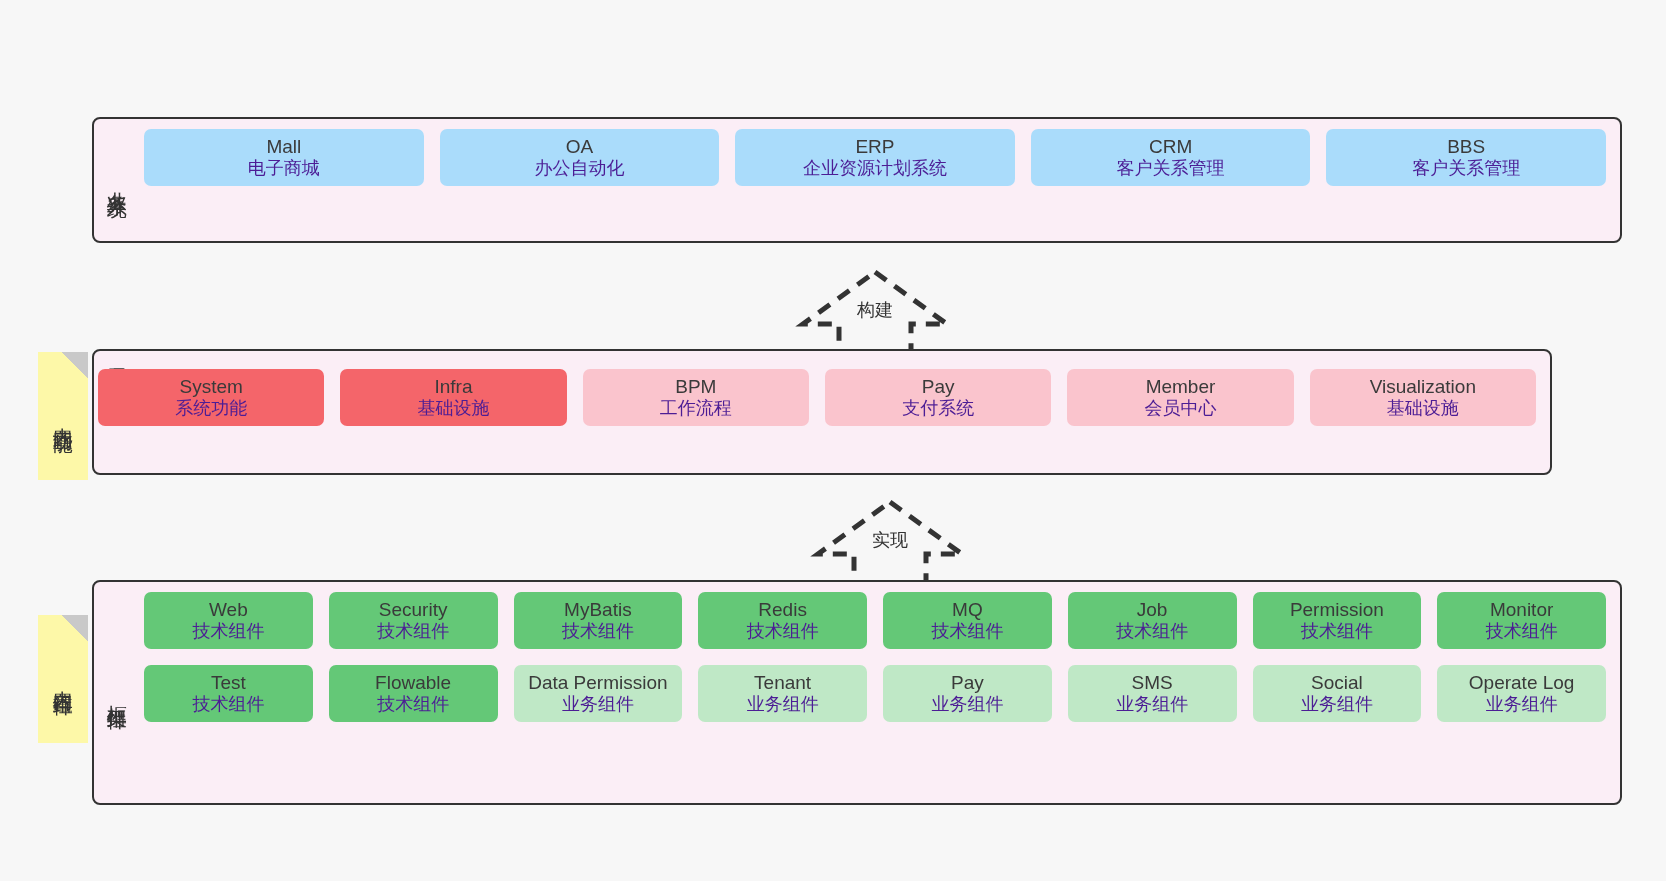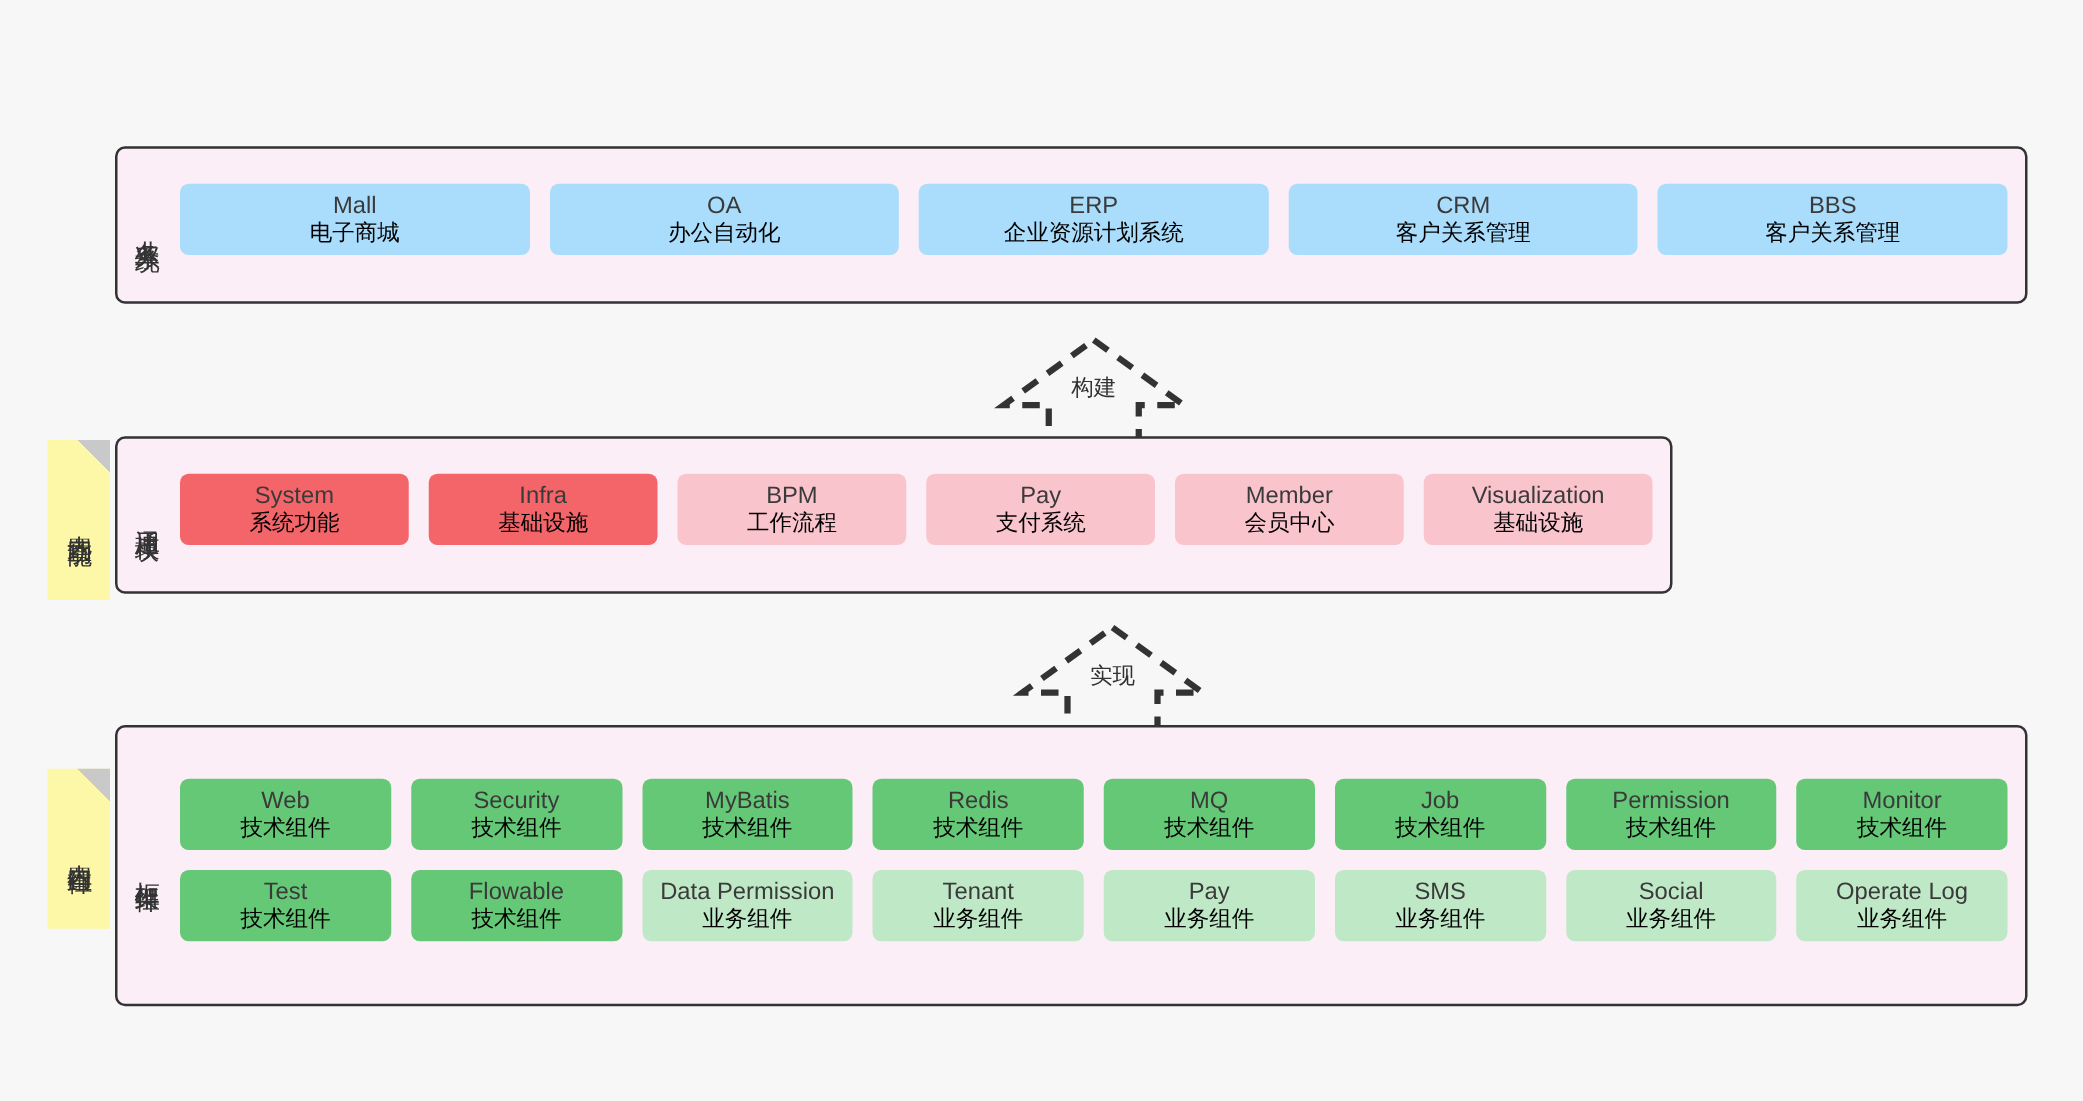--- a/index.html
+++ b/index.html
@@ -32,42 +32,42 @@
     color: #333;
     writing-mode: vertical-rl;
     text-orientation: upright;
     letter-spacing: 2px;
     white-space: nowrap;
   }
   .band-body {
     flex: 1 1 auto;
     display: flex;
     flex-direction: column;
-    justify-content: center;
+    justify-content: flex-start;
     gap: 16px;
     padding: 10px 14px 19px 4px;
   }
   .row {
     display: flex;
     gap: 16px;
     align-items: stretch;
   }
   .cell {
     flex: 1 1 0;
     border-radius: 7px;
     display: flex;
     flex-direction: column;
     align-items: center;
     justify-content: center;
     text-align: center;
     line-height: 1.22;
     padding: 6px 4px;
   }
   .cell .t1 { font-size: 19px; color: #3a3a3a; }
-  .cell .t2 { font-size: 18px; color: #000000; }
+  .cell .t2 { font-size: 18px; color: #4c1d95; }
 
   
   .c-blue      { background: #aadcfb; }
   .c-red       { background: #f4656a; }
   .c-pink      { background: #fac4cd; }
   .c-green     { background: #64c877; }
   .c-lightgreen{ background: #bfe8c6; }
 
   
   .note {
@@ -142,21 +142,21 @@
       <path d="M80 4 L152 56 L116 56 L116 86 L44 86 L44 56 L8 56 Z" fill="none" stroke="#333" stroke-width="5" stroke-dasharray="14 10" stroke-linejoin="miter"></path>
     </svg>
     <span class="arrow-label" style="top:30px;">构建</span>
   </div>
 
   <div class="note" style="left:38px; top:352px; width:50px; height:128px;">
     <span class="fold"></span>
     <span>内置功能</span>
   </div>
 
-  <div class="band" id="band-modules" style="left:92px; top:349px; width:1246px; height:126px;">
+  <div class="band" id="band-modules" style="left:92px; top:349px; width:1460px; height:126px;flex-direction:column;">
     <div class="band-label">通用模块</div>
     <div class="band-body">
       <div class="row">
         <div class="cell c-red">
           <span class="t1">System</span>
           <span class="t2">系统功能</span>
         </div>
         <div class="cell c-red">
           <span class="t1">Infra</span>
           <span class="t2">基础设施</span>

